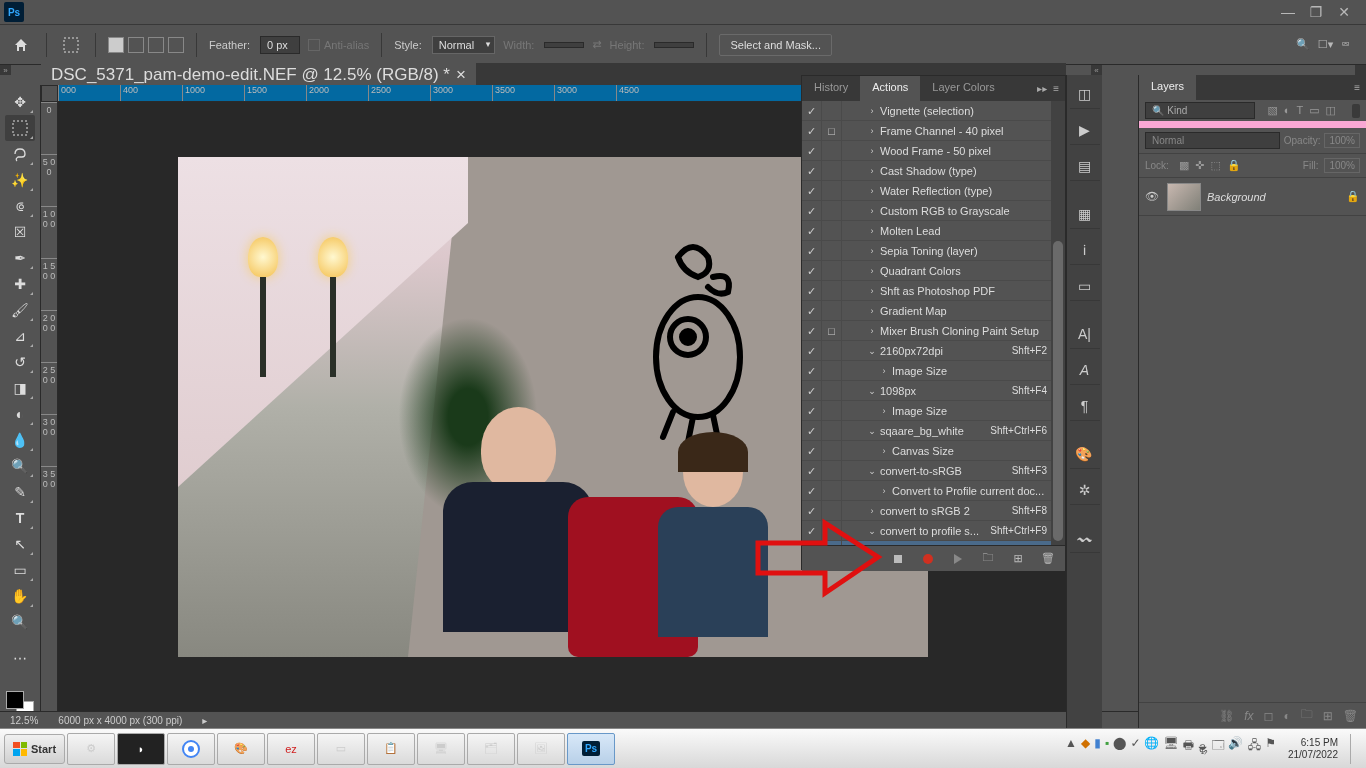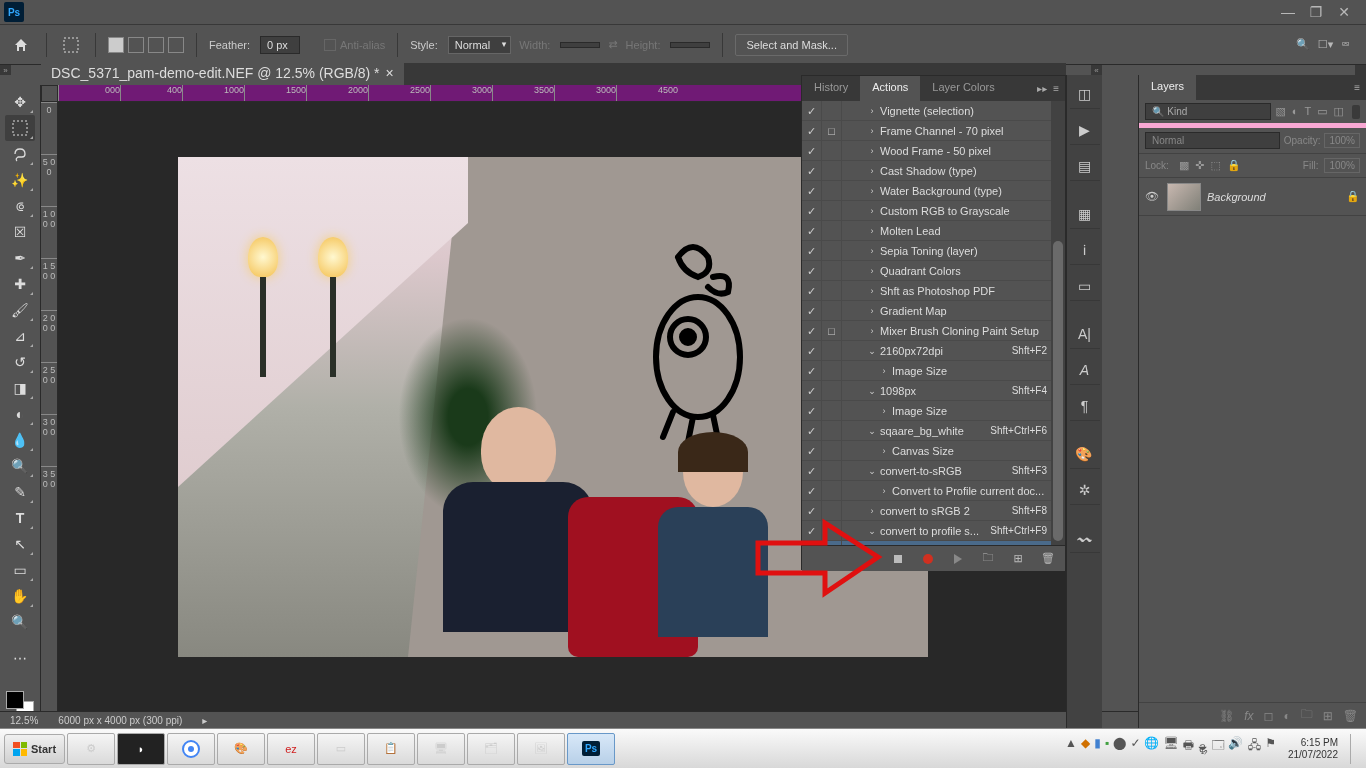--- a/index.html
+++ b/index.html
@@ -11,50 +11,50 @@
 .menu-item { padding: 4px 10px; color: #ddd; cursor: default; }
 .window-controls { margin-left: auto; display: flex; gap: 12px; padding-right: 10px; color: #b8b8b8; }
 .window-controls span { width: 16px; text-align: center; cursor: default; font-size: 14px; }
 
 
 .options-bar { height: 40px; background: #535353; display: flex; align-items: center; padding: 0 8px; border-bottom: 1px solid #2a2a2a; gap: 8px; }
 .home-btn { width: 26px; height: 26px; display: flex; align-items: center; justify-content: center; color: #ddd; }
 .opt-divider { width: 1px; height: 24px; background: #383838; margin: 0 4px; }
 .opt-label { color: #ccc; font-size: 11px; margin-right: 2px; }
 .opt-input { background: #3f3f3f; border: 1px solid #2a2a2a; color: #ddd; padding: 2px 6px; width: 40px; font-size: 11px; }
-.opt-check { display: flex; align-items: center; gap: 4px; color: #888; margin-left: 16px; }
+.opt-check { display: flex; align-items: center; gap: 4px; color: #888; }
 .opt-select { background: #3f3f3f; border: 1px solid #666; color: #ddd; padding: 2px 20px 2px 6px; font-size: 11px; position: relative; }
 .opt-select::after { content: "▾"; position: absolute; right: 4px; top: 2px; font-size: 9px; }
 .opt-btn { background: #535353; border: 1px solid #6a6a6a; color: #ddd; padding: 4px 10px; font-size: 11px; border-radius: 2px; }
 .disabled { color: #777 !important; }
 .search-area { margin-left: auto; display: flex; gap: 8px; align-items: center; padding-right: 8px; color: #b8b8b8; }
 .tool-mode-icons { display: flex; gap: 4px; }
 .tool-mode-icons span { width: 16px; height: 16px; border: 1px solid #888; display: inline-block; }
 
 
 .collapsed-strip-left { position: absolute; left: 0; top: 65px; width: 11px; height: 10px; background: #383838; display: flex; align-items: center; justify-content: center; color: #999; font-size: 8px; }
 .collapsed-strip-right { position: absolute; right: 264px; top: 65px; width: 11px; height: 10px; background: #383838; display: flex; align-items: center; justify-content: center; color: #999; font-size: 8px; }
 .collapsed-strip-far-right { position: absolute; right: 0; top: 65px; width: 11px; height: 10px; background: #383838; }
 
 
 .doc-tab-bar { position: absolute; left: 41px; top: 63px; right: 300px; height: 22px; background: #383838; display: flex; }
-.doc-tab { background: #535353; padding: 4px 10px; color: #ddd; font-size: 14px; display: flex; align-items: flex-end; gap: 6px; border-top: 1px solid #535353; }
+.doc-tab { background: #535353; padding: 4px 10px; color: #ddd; font-size: 17px; display: flex; align-items: center; gap: 6px; border-top: 1px solid #535353; }
 
 
 .toolbar { position: absolute; left: 0; top: 85px; width: 41px; bottom: 40px; background: #535353; border-right: 1px solid #2a2a2a; display: flex; flex-direction: column; align-items: center; padding-top: 4px; }
 .tool { width: 30px; height: 26px; display: flex; align-items: center; justify-content: center; color: #ddd; position: relative; font-size: 14px; }
 .tool.active { background: #3f3f3f; border-radius: 2px; }
 .tool .corner { position: absolute; right: 2px; bottom: 2px; width: 0; height: 0; border-left: 3px solid transparent; border-bottom: 3px solid #aaa; }
 .color-swatch { margin-top: 20px; position: relative; width: 28px; height: 28px; }
 .color-fg { position: absolute; top: 0; left: 0; width: 18px; height: 18px; background: #000; border: 1px solid #aaa; }
 .color-bg { position: absolute; bottom: 0; right: 0; width: 18px; height: 18px; background: #fff; border: 1px solid #aaa; }
 
 
 .canvas-area { position: absolute; left: 41px; top: 85px; right: 300px; bottom: 40px; background: #282828; }
-.ruler-h { position: absolute; top: 0; left: 17px; right: 0; height: 17px; background: #701a75; border-bottom: 1px solid #2a2a2a; display: flex; font-size: 9px; color: #bbb; overflow: hidden; text-align: right; }
+.ruler-h { position: absolute; top: 0; left: 17px; right: 0; height: 17px; background: #0369a1; border-bottom: 1px solid #2a2a2a; display: flex; font-size: 9px; color: #bbb; overflow: hidden; }
 .ruler-h span { flex: 0 0 62px; padding-left: 2px; border-left: 1px solid #888; }
 .ruler-v { position: absolute; top: 17px; left: 0; bottom: 0; width: 17px; background: #535353; border-right: 1px solid #2a2a2a; font-size: 9px; color: #bbb; }
 .ruler-v span { display: block; height: 52px; padding-top: 2px; border-top: 1px solid #888; writing-mode: horizontal-tb; text-align: center; }
 .ruler-corner { position: absolute; top: 0; left: 0; width: 17px; height: 17px; background: #535353; border: 1px solid #2a2a2a; }
 .canvas-viewport { position: absolute; top: 17px; left: 17px; right: 0; bottom: 0; background: #282828; overflow: hidden; display: flex; align-items: flex-start; justify-content: flex-start; }
 .photo { position: absolute; left: 120px; top: 55px; width: 750px; height: 500px; background: linear-gradient(180deg, #e8dce0 0%, #dcc8cc 20%, #b0b0a8 50%, #888880 100%); overflow: hidden; }
 .photo-sky { position: absolute; left: 0; top: 0; width: 290px; height: 330px; background: linear-gradient(180deg, #ede0e4 0%, #e0cdd0 100%); clip-path: polygon(0 0, 100% 0, 100% 20%, 0 100%); }
 .photo-wall { position: absolute; right: 0; top: 0; width: 520px; height: 500px; background: #a09892; clip-path: polygon(10% 0, 100% 0, 100% 100%, 0 100%); }
 .lamp { position: absolute; width: 50px; height: 180px; }
 .lamp1 { left: 60px; top: 80px; }
@@ -99,21 +99,21 @@
 .actions-footer { height: 26px; background: #535353; border-top: 1px solid #2a2a2a; display: flex; align-items: center; justify-content: flex-end; gap: 16px; padding: 0 10px; }
 .footer-btn { width: 14px; height: 14px; display: flex; align-items: center; justify-content: center; color: #bbb; font-size: 11px; }
 .stop-btn { width: 8px; height: 8px; background: #bbb; }
 .rec-btn { width: 10px; height: 10px; background: #d03020; border-radius: 50%; }
 .play-btn { width: 0; height: 0; border-left: 8px solid #888; border-top: 5px solid transparent; border-bottom: 5px solid transparent; }
 .scrollbar-v { position: absolute; right: 0; top: 0; bottom: 0; width: 14px; background: #424242; }
 .scrollbar-thumb { position: absolute; right: 2px; top: 140px; width: 10px; height: 300px; background: #6a6a6a; border-radius: 5px; }
 
 
 .layers-panel { position: absolute; right: 0; top: 75px; width: 228px; bottom: 40px; background: #535353; border-left: 1px solid #2a2a2a; display: flex; flex-direction: column; }
-.layers-filter { height: 28px; display: flex; align-items: center; padding: 4px 6px; gap: 4px; border-bottom: 5px solid #f9a8d4; }
+.layers-filter { height: 28px; display: flex; align-items: center; padding: 4px 6px; gap: 12px; border-bottom: 7px solid #f9a8d4; }
 .filter-select { background: #3f3f3f; border: 1px solid #2a2a2a; color: #aaa; padding: 2px 18px 2px 6px; font-size: 10px; flex: 1; position: relative; }
 .filter-icons { display: flex; gap: 6px; color: #999; font-size: 11px; }
 .filter-toggle { width: 8px; height: 14px; background: #3a3a3a; border-radius: 2px; margin-left: 4px; }
 .layers-blend { height: 26px; display: flex; align-items: center; padding: 0 6px; gap: 4px; font-size: 10px; color: #888; border-bottom: 1px solid #424242; }
 .blend-select { background: #3f3f3f; border: 1px solid #2a2a2a; color: #888; padding: 2px 18px 2px 6px; flex: 1; font-size: 10px; }
 .layers-lock { height: 24px; display: flex; align-items: center; padding: 0 6px; gap: 6px; font-size: 10px; color: #888; border-bottom: 1px solid #424242; }
 .lock-icons { display: flex; gap: 6px; color: #999; font-size: 11px; margin-left: 4px; }
 .layer-row { height: 38px; display: flex; align-items: center; padding: 0 6px; gap: 6px; border-bottom: 1px solid #424242; }
 .layer-eye { width: 16px; color: #ccc; }
 .layer-thumb { width: 34px; height: 28px; background: linear-gradient(135deg, #c8b8b0, #808078); border: 1px solid #888; }
@@ -352,42 +352,42 @@
         <div class="act-dialog"></div>
         <span class="act-indent" style="width: 24px;"></span>
         <span class="act-arrow">›</span>
         <span class="act-label">Vignette (selection)</span>
       </div>
       <div class="action-row">
         <div class="act-check">✓</div>
         <div class="act-dialog">□</div>
         <span class="act-indent" style="width: 24px;"></span>
         <span class="act-arrow">›</span>
-        <span class="act-label">Frame Channel - 70 pixel</span>
+        <span class="act-label">Frame Channel - 40 pixel</span>
       </div>
       <div class="action-row">
         <div class="act-check">✓</div>
         <div class="act-dialog"></div>
         <span class="act-indent" style="width: 24px;"></span>
         <span class="act-arrow">›</span>
         <span class="act-label">Wood Frame - 50 pixel</span>
       </div>
       <div class="action-row">
         <div class="act-check">✓</div>
         <div class="act-dialog"></div>
         <span class="act-indent" style="width: 24px;"></span>
         <span class="act-arrow">›</span>
         <span class="act-label">Cast Shadow (type)</span>
       </div>
       <div class="action-row">
         <div class="act-check">✓</div>
         <div class="act-dialog"></div>
         <span class="act-indent" style="width: 24px;"></span>
         <span class="act-arrow">›</span>
-        <span class="act-label">Water Background (type)</span>
+        <span class="act-label">Water Reflection (type)</span>
       </div>
       <div class="action-row">
         <div class="act-check">✓</div>
         <div class="act-dialog"></div>
         <span class="act-indent" style="width: 24px;"></span>
         <span class="act-arrow">›</span>
         <span class="act-label">Custom RGB to Grayscale</span>
       </div>
       <div class="action-row">
         <div class="act-check">✓</div>

